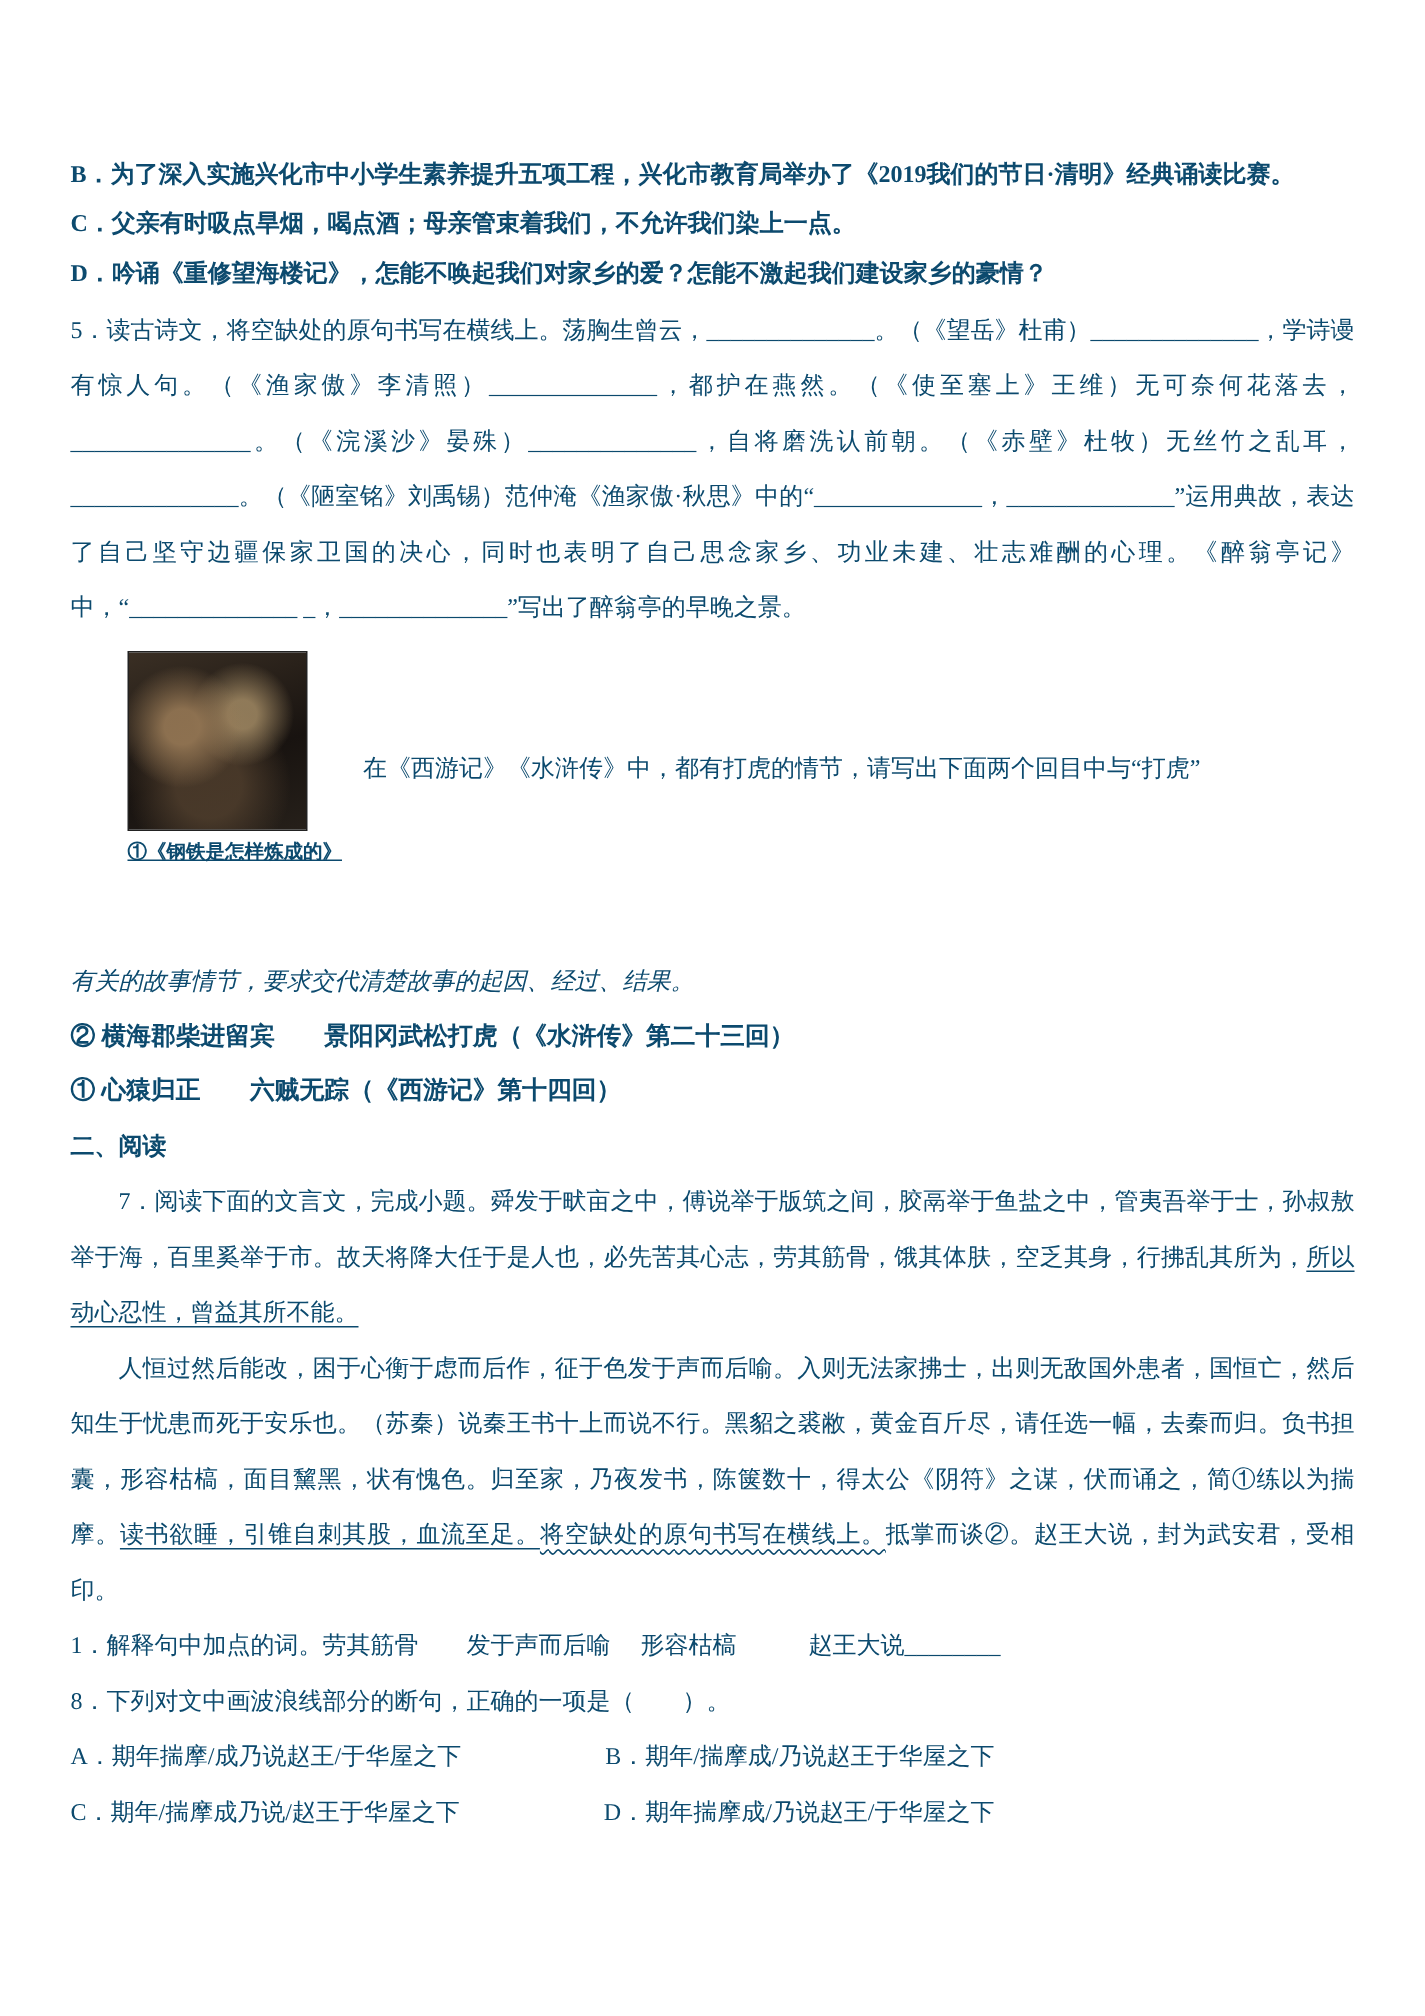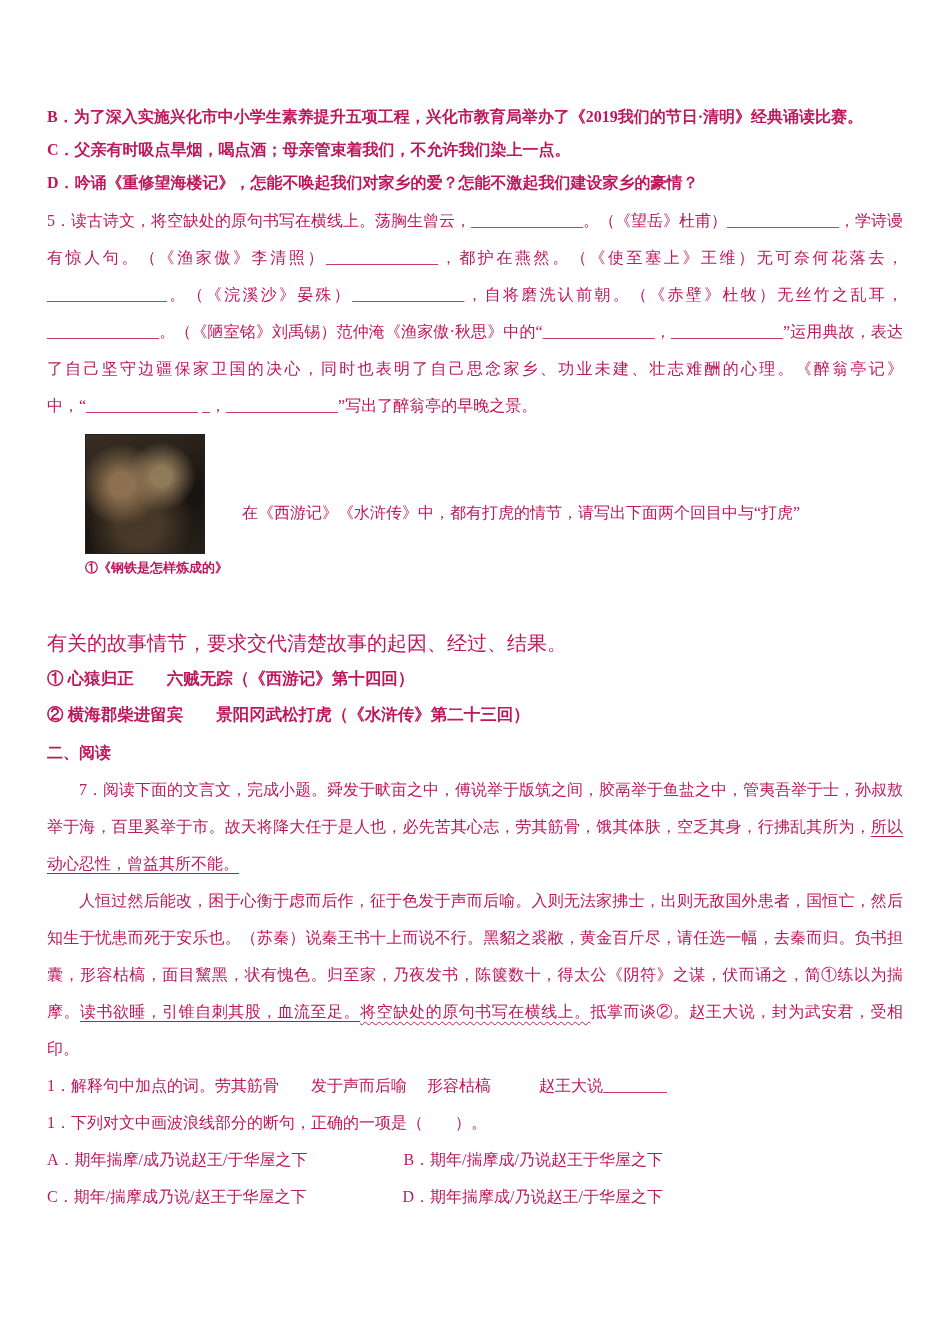--- a/index.html
+++ b/index.html
@@ -2,21 +2,21 @@
 <html><head>
 <meta charset="utf-8">
 <style>
   html, body { margin: 0; padding: 0; background: #ffffff; }
   .page {
     position: relative;
     width: 950px;
     height: 1344px;
     margin: 0 auto;
     background: #ffffff;
-    color: #be185d;
+    color: #0c4a6e;
     font-family: "Liberation Serif", "DejaVu Serif", serif;
     box-sizing: border-box;
     padding: 100px 47px 30px 47px;
     overflow: hidden;
   }
   p { margin: 0; }
   .opt {
     font-size: 16px;
     line-height: 33px;
     font-weight: bold;
@@ -29,21 +29,21 @@
   }
   .bold { font-weight: bold; }
   .indent { text-indent: 32px; }
   .q5 { margin-top: 3px; }
   .figures-row {
     display: flex;
     align-items: flex-end;
     margin-top: 10px;
     margin-left: 38px;
   }
-  figure { margin: 0; }
+  figure { margin: 0; text-decoration: underline; }
   figure + figure { margin-left: 22px; }
   .photo {
     display: block;
     border: 1px solid #222;
   }
   .photo1 {
     width: 118px; height: 118px;
     background:
       radial-gradient(circle at 30% 42%, rgba(150,120,85,0.9) 0 11%, rgba(150,120,85,0) 38%),
       radial-gradient(circle at 64% 35%, rgba(170,145,105,0.8) 0 9%, rgba(170,145,105,0) 32%),
@@ -66,21 +66,21 @@
     white-space: nowrap;
   }
   .side-text {
     flex: 1;
     margin-left: 14px;
     padding-bottom: 52px;
     font-size: 16px;
     line-height: 24px;
     text-align: justify;
   }
-  .cont { margin-top: 48px; font-size: 20px; line-height: 36px; }
+  .cont { margin-top: 60px; font-size: 16px; line-height: 36px; font-style: italic; }
   .item { font-size: 16.5px; line-height: 36px; }
   .sec { margin-top: 1px; }
   .u { text-decoration: underline; text-underline-offset: 4px; }
   .wavy {
     text-decoration: underline;
     text-decoration-style: wavy;
     text-decoration-thickness: 1px;
     text-underline-offset: 4px;
   }
 </style>
@@ -98,27 +98,27 @@
 
   <div class="figures-row">
     <figure>
       <div class="photo photo1"></div>
       <figcaption class="caption">①《钢铁是怎样炼成的》</figcaption>
     </figure>
     <div class="side-text">在《西游记》《水浒传》中，都有打虎的情节，请写出下面两个回目中与“打虎”</div>
   </div>
 
   <p class="para cont">有关的故事情节，要求交代清楚故事的起因、经过、结果。</p>
+  <p class="para bold item">② 横海郡柴进留宾　　景阳冈武松打虎（《水浒传》第二十三回）</p>
   <p class="para bold item">① 心猿归正　　六贼无踪（《西游记》第十四回）</p>
-  <p class="para bold item">② 横海郡柴进留宾　　景阳冈武松打虎（《水浒传》第二十三回）</p>
 
   <p class="para bold sec">二、阅读</p>
 
   <p class="para indent"><span>7．阅读下面的文言文，完成小题。舜发于畎亩之中，傅说举于版筑之间，胶鬲举于鱼盐之中，管夷吾举于士，孙叔敖举于海，百里奚举于市。故天将降大任于是人也，必先苦其心志，劳其筋骨，饿其体肤，空乏其身，行拂乱其所为，</span><span class="u">所以动心忍性，曾益其所不能。</span></p>
 
   <p class="para indent"><span>人恒过然后能改，困于心衡于虑而后作，征于色发于声而后喻。入则无法家拂士，出则无敌国外患者，国恒亡，然后知生于忧患而死于安乐也。（苏秦）说秦王书十上而说不行。黑貂之裘敝，黄金百斤尽，请任选一幅，去秦而归。负书担囊，形容枯槁，面目黧黑，状有愧色。归至家，乃夜发书，陈箧数十，得太公《阴符》之谋，伏而诵之，简①练以为揣摩。</span><span class="u">读书欲睡，引锥自刺其股，血流至足。</span><span class="wavy">将空缺处的原句书写在横线上。</span><span>抵掌而谈②。赵王大说，封为武安君，受相印。</span></p>
 
   <p class="para">1．解释句中加点的词。劳其筋骨　　发于声而后喻　 形容枯槁　　　赵王大说________</p>
-  <p class="para">1．下列对文中画波浪线部分的断句，正确的一项是（　　）。</p>
+  <p class="para">8．下列对文中画波浪线部分的断句，正确的一项是（　　）。</p>
   <p class="para">A．期年揣摩/成乃说赵王/于华屋之下　　　　　　B．期年/揣摩成/乃说赵王于华屋之下</p>
   <p class="para">C．期年/揣摩成乃说/赵王于华屋之下　　　　　　D．期年揣摩成/乃说赵王/于华屋之下</p>
 
 </div>
 
 </body></html>

